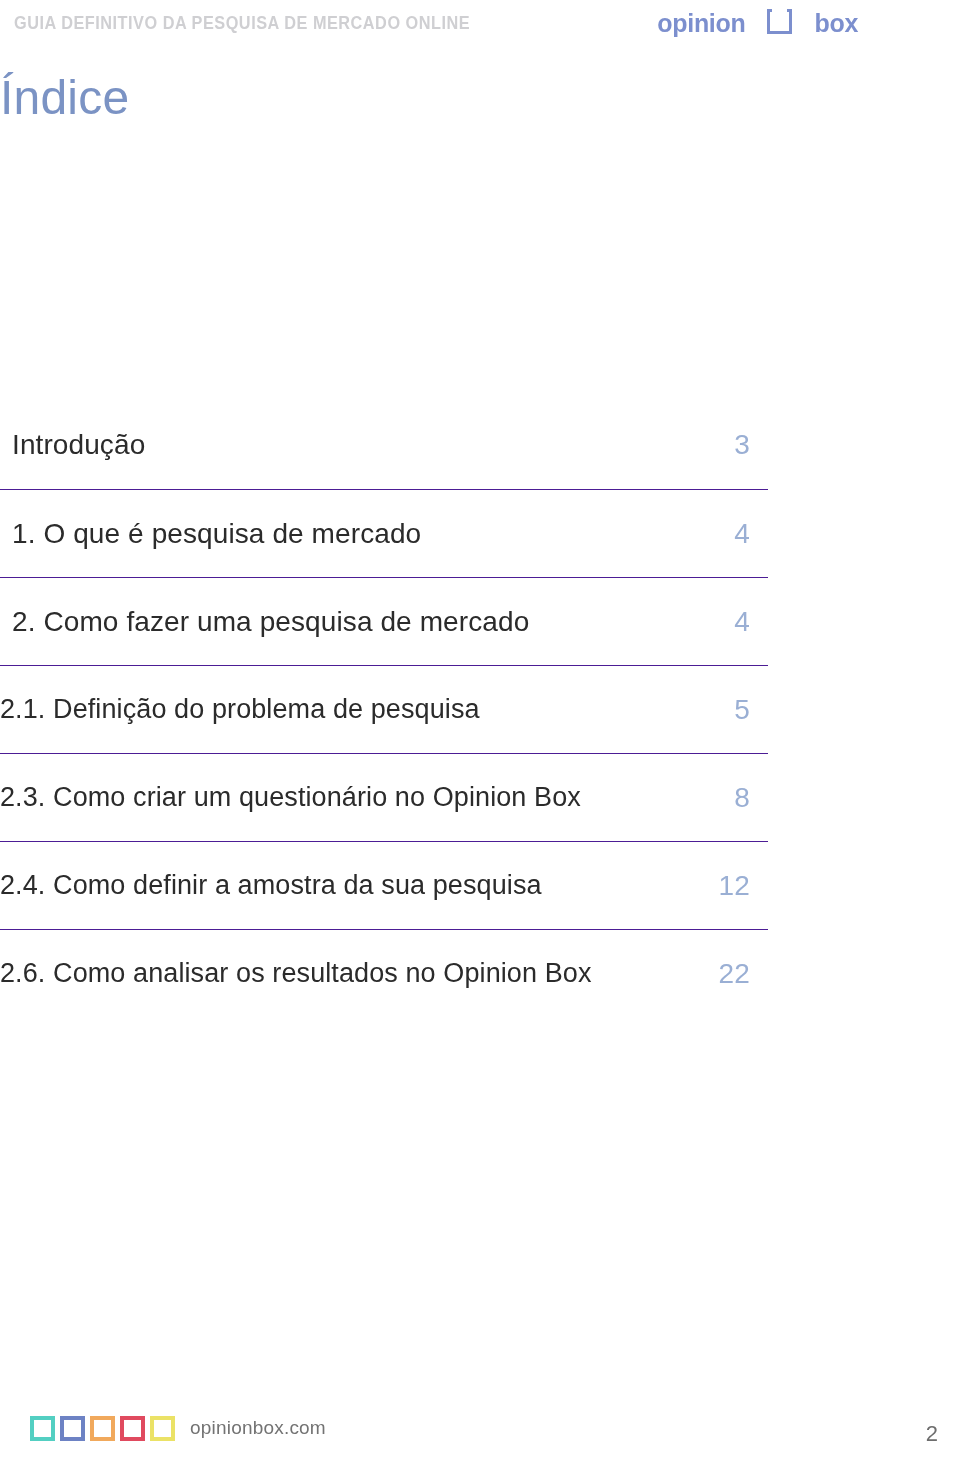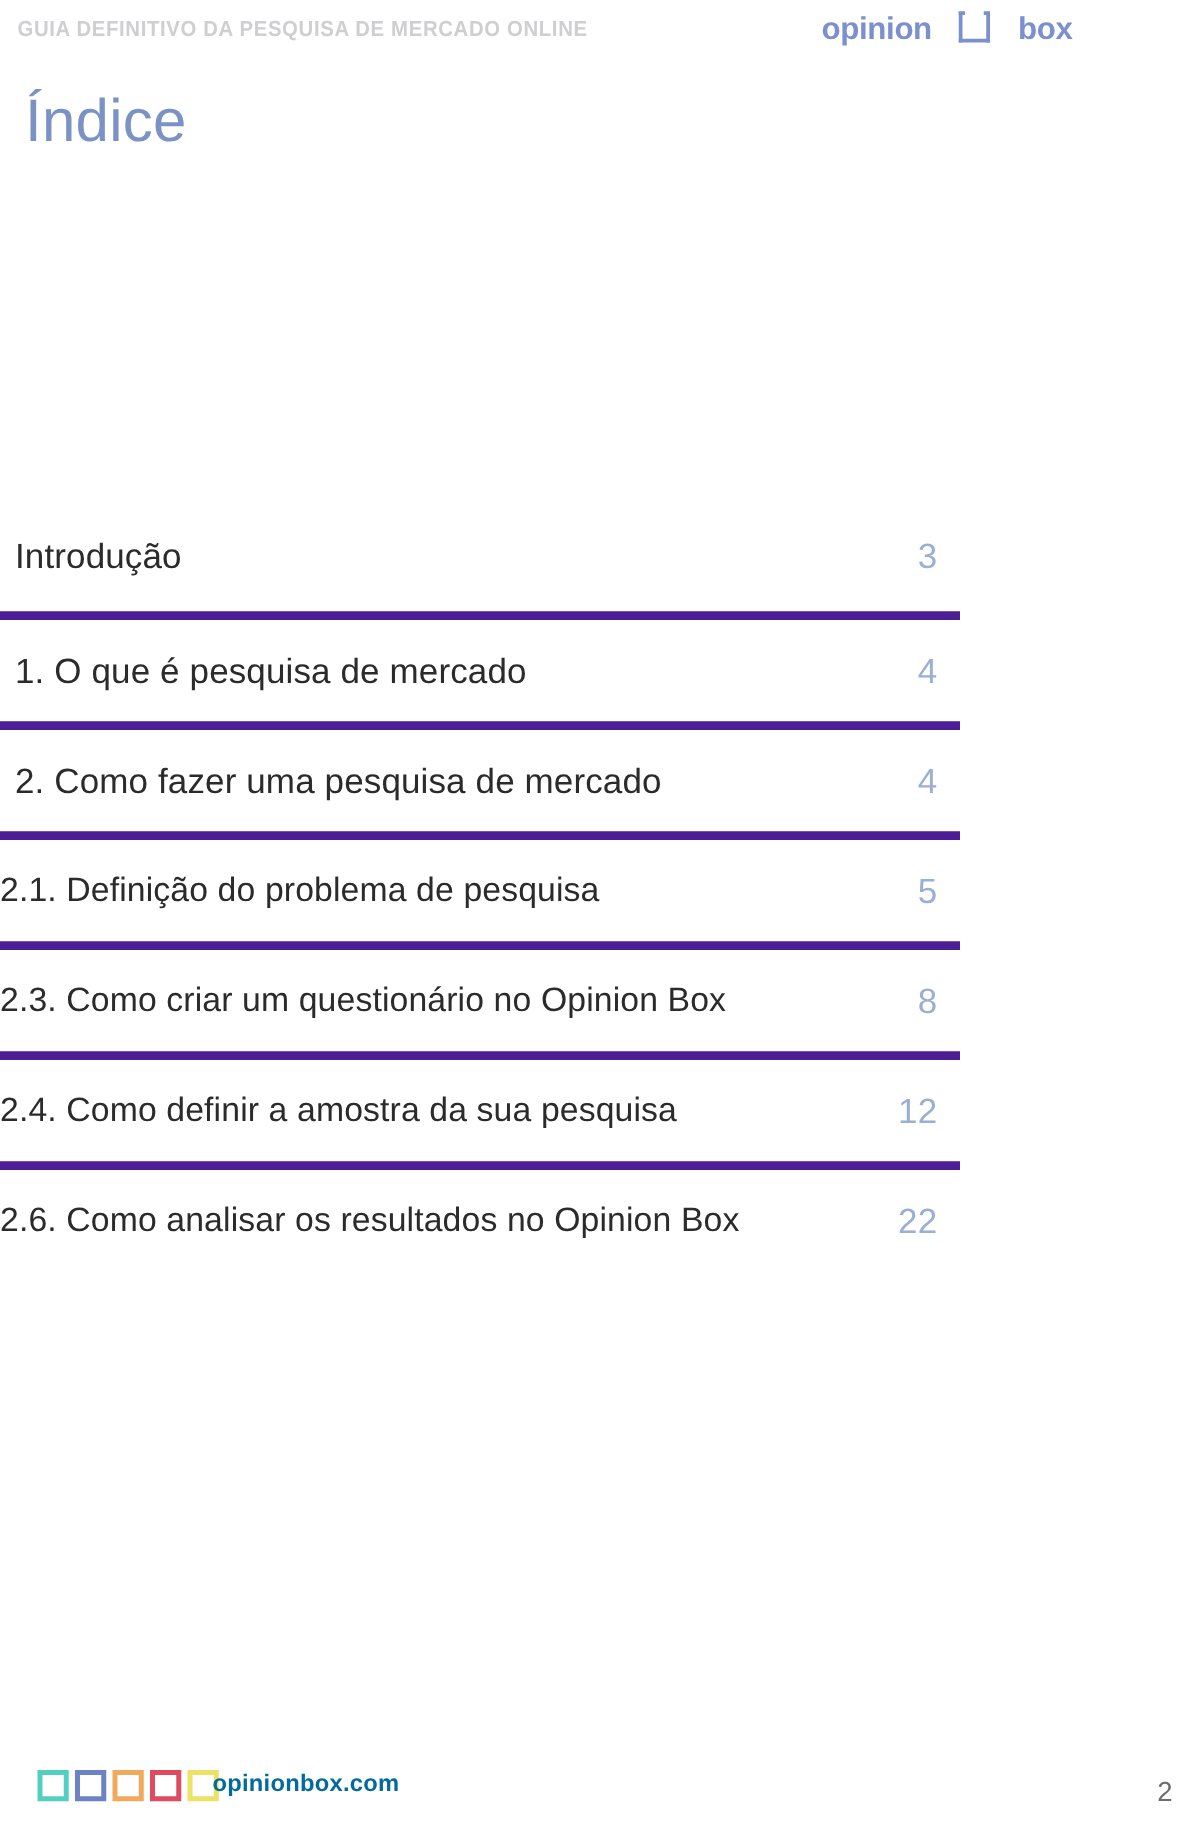--- a/index.html
+++ b/index.html
@@ -74,21 +74,21 @@
     content: "";
     position: absolute;
     right: -3px; top: -3px;
     width: 5px; height: 3px;
     background: #7c8fce;
   }
 
   
   .page-title {
     position: absolute;
-    left: 20px;
+    left: 0;
     top: 72px;
     font-size: 48px;
     font-weight: 300;
     color: #7b93c4;
     letter-spacing: 0.2px;
     line-height: 1.1;
   }
 
   
   .toc {
@@ -98,21 +98,21 @@
     width: 768px;
   }
   .toc-row {
     position: relative;
     height: 88px;
     display: flex;
     align-items: center;
     box-sizing: border-box;
   }
   .toc-row + .toc-row {
-    border-top: 7px solid #4c1d95;
+    border-top: 1px solid #4c1d95;
   }
   .toc-label {
     font-size: 28px;
     font-weight: 300;
     color: #2b2b2b;
     letter-spacing: 0.1px;
     white-space: nowrap;
   }
   .toc-row.level-1 .toc-label { padding-left: 12px; }
   .toc-row.level-2 .toc-label { font-size: 27px; }
@@ -141,25 +141,25 @@
     gap: 5px;
   }
   .footer-mark {
     width: 25px;
     height: 25px;
     border: 4px solid #000;
     box-sizing: border-box;
   }
   .footer-url {
     position: absolute;
-    left: 170px;
+    left: 190px;
     bottom: 20px;
     font-size: 19px;
-    color: #0369a1;
-    font-weight: 700;
+    color: #737373;
+    font-weight: 400;
     letter-spacing: 0.2px;
   }
   .footer-pagenum {
     position: absolute;
     right: 22px;
     bottom: 12px;
     font-size: 22px;
     font-weight: 300;
     color: #6d6d6d;
   }

